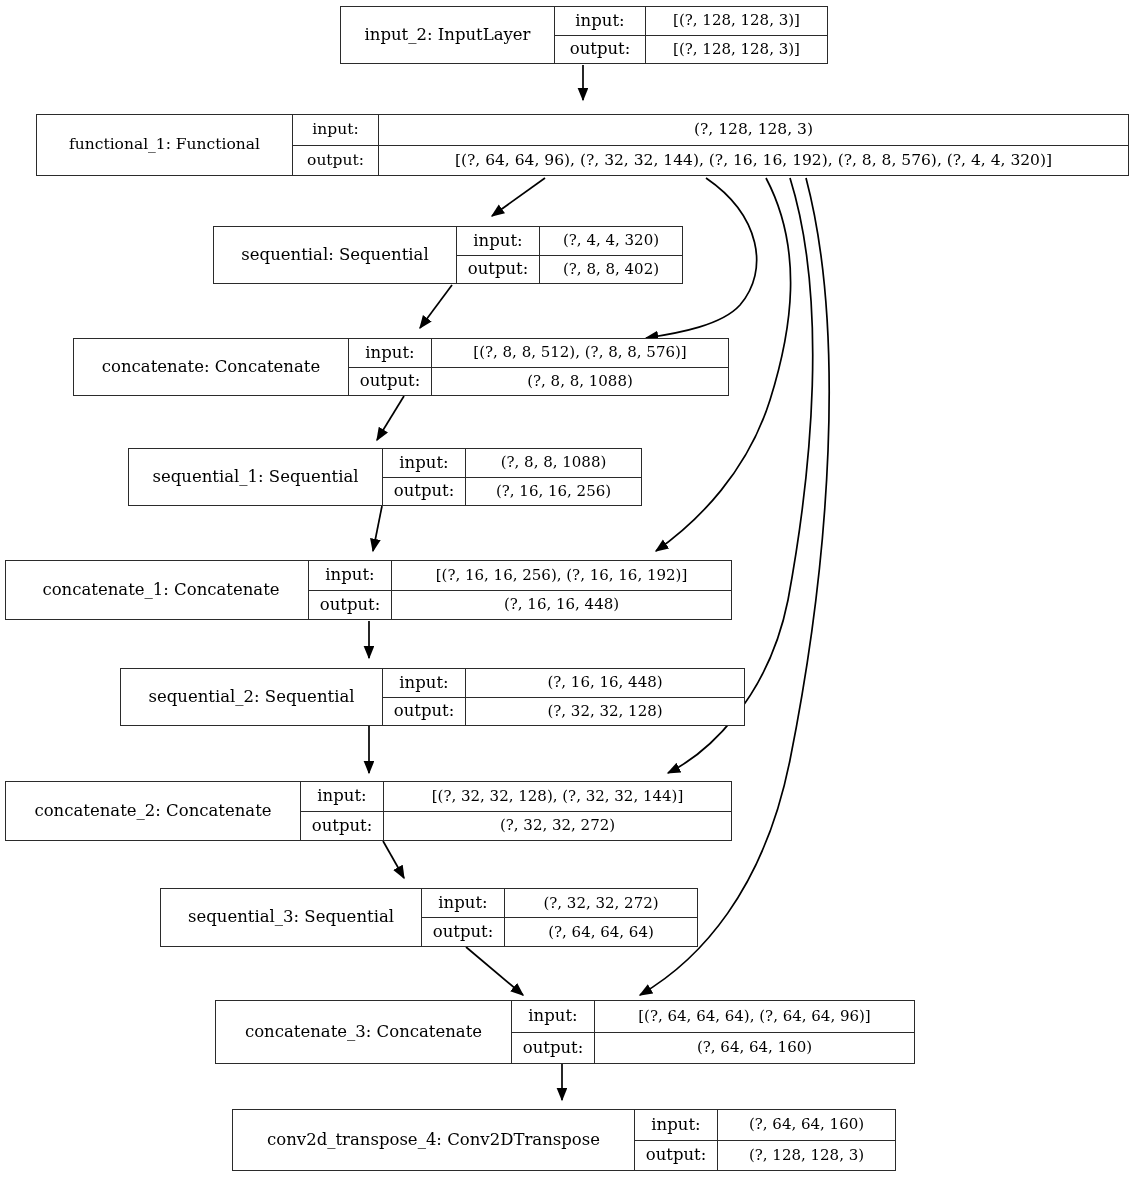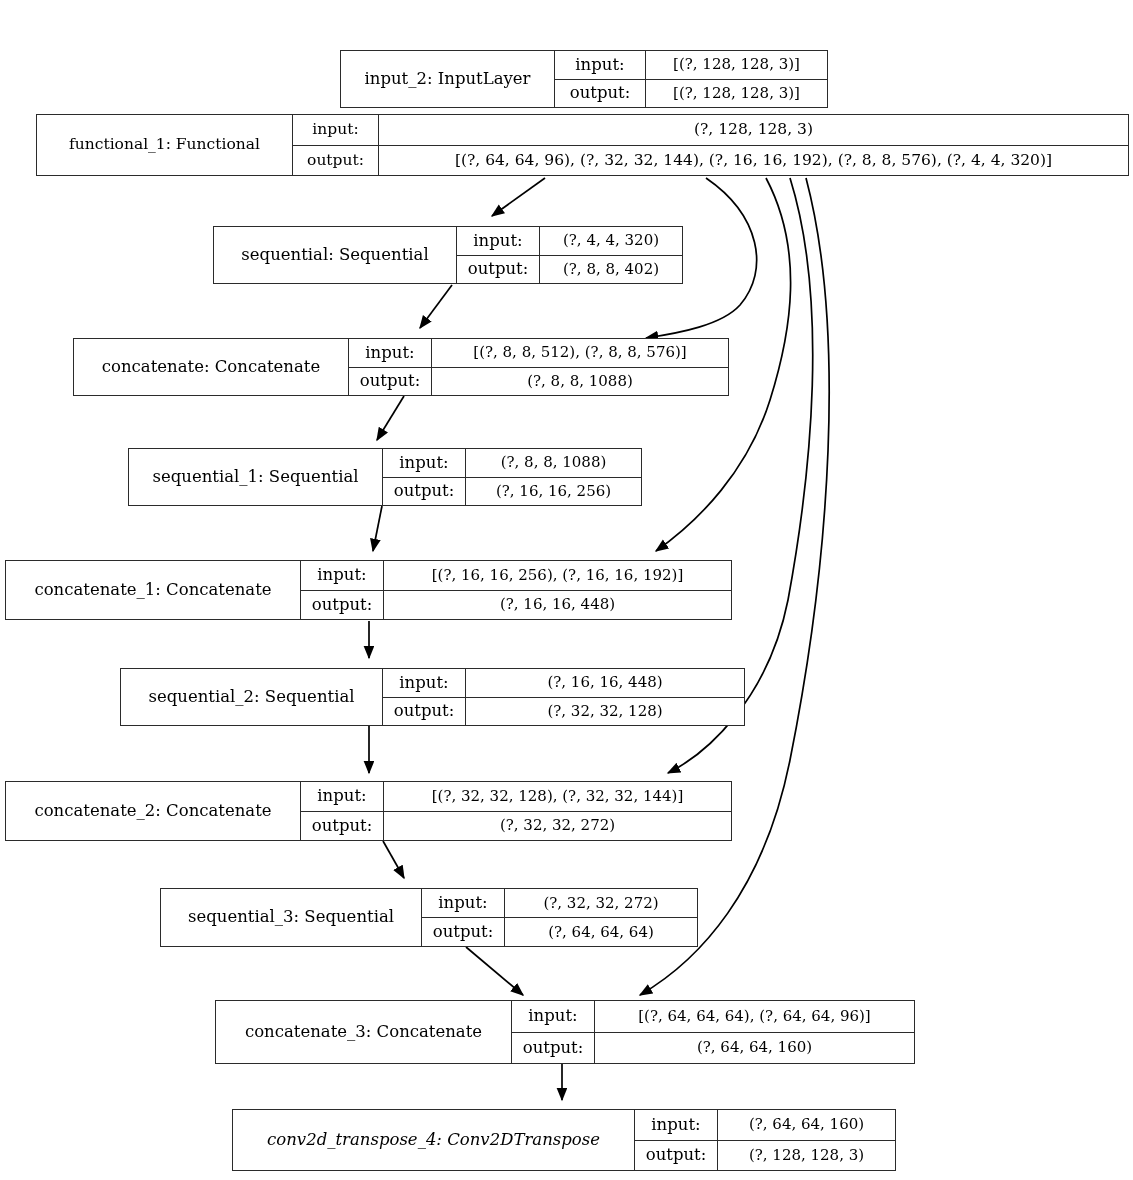--- a/index.html
+++ b/index.html
@@ -122,21 +122,21 @@
 
     <path d="M369,726 L369,773" stroke="#000000" stroke-width="1.7" fill="none" marker-end="url(#arrowhead)"></path>
 
     <path d="M383,841 L404,878" stroke="#000000" stroke-width="1.7" fill="none" marker-end="url(#arrowhead)"></path>
 
     <path d="M466,947 L523,995" stroke="#000000" stroke-width="1.7" fill="none" marker-end="url(#arrowhead)"></path>
 
     <path d="M562,1064 L562,1100" stroke="#000000" stroke-width="1.7" fill="none" marker-end="url(#arrowhead)"></path>
   </svg>
 
-  <div class="node" style="left:340px; top:6px; width:488px; height:58px;margin-top:44px;">
+  <div class="node" style="left:340px; top:6px; width:488px; height:58px;">
     <div class="node-name" style="width:214px;">input_2: InputLayer</div>
     <div class="io-block">
       <div class="io-row top">
         <div class="io-label" style="width:91px;">input:</div>
         <div class="io-value">[(?, 128, 128, 3)]</div>
       </div>
       <div class="io-row">
         <div class="io-label" style="width:91px;">output:</div>
         <div class="io-value">[(?, 128, 128, 3)]</div>
       </div>
@@ -192,21 +192,21 @@
         <div class="io-label" style="width:83px;">input:</div>
         <div class="io-value">(?, 8, 8, 1088)</div>
       </div>
       <div class="io-row">
         <div class="io-label" style="width:83px;">output:</div>
         <div class="io-value">(?, 16, 16, 256)</div>
       </div>
     </div>
   </div>
 
-  <div class="node" style="left:5px; top:560px; width:727px; height:60px;">
+  <div class="node" style="left:5px; top:560px; width:727px; height:60px;padding-left:8px;">
     <div class="node-name" style="width:295px;">concatenate_1: Concatenate</div>
     <div class="io-block">
       <div class="io-row top">
         <div class="io-label" style="width:83px;">input:</div>
         <div class="io-value">[(?, 16, 16, 256), (?, 16, 16, 192)]</div>
       </div>
       <div class="io-row">
         <div class="io-label" style="width:83px;">output:</div>
         <div class="io-value">(?, 16, 16, 448)</div>
       </div>
@@ -263,21 +263,21 @@
         <div class="io-value">[(?, 64, 64, 64), (?, 64, 64, 96)]</div>
       </div>
       <div class="io-row">
         <div class="io-label" style="width:83px;">output:</div>
         <div class="io-value">(?, 64, 64, 160)</div>
       </div>
     </div>
   </div>
 
   <div class="node" style="left:232px; top:1109px; width:664px; height:62px;">
-    <div class="node-name" style="width:402px;font-style:italic;">conv2d_transpose_4: Conv2DTranspose</div>
+    <div class="node-name" style="width:402px;">conv2d_transpose_4: Conv2DTranspose</div>
     <div class="io-block">
       <div class="io-row top">
         <div class="io-label" style="width:83px;">input:</div>
         <div class="io-value">(?, 64, 64, 160)</div>
       </div>
       <div class="io-row">
         <div class="io-label" style="width:83px;">output:</div>
         <div class="io-value">(?, 128, 128, 3)</div>
       </div>
     </div>

